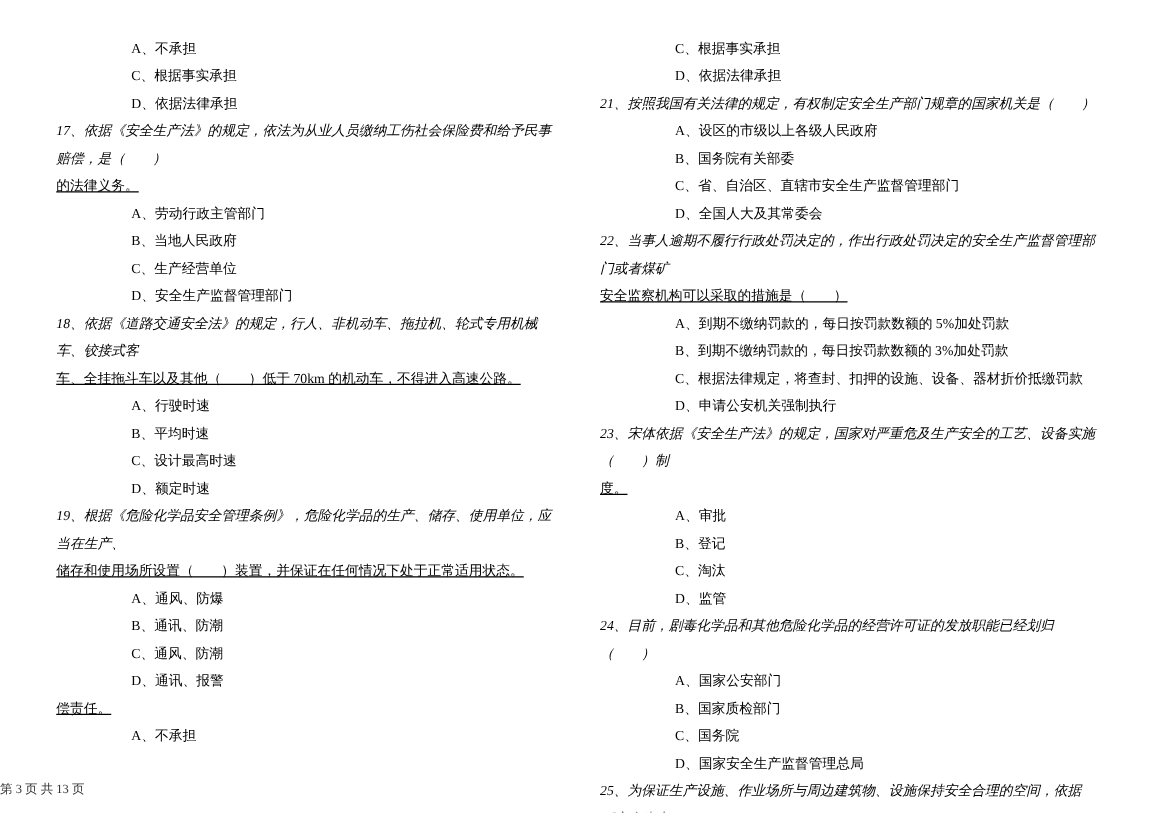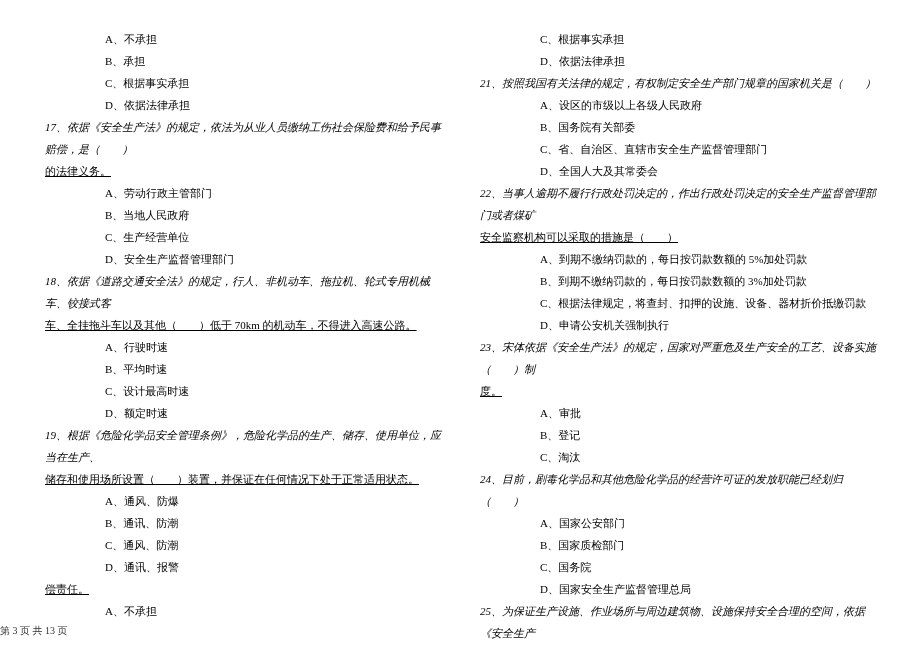--- a/index.html
+++ b/index.html
@@ -45,21 +45,20 @@
       font-size: 10px;
       color: #333;
     }
   </style>
 </head>
 <body>
 
 <div class="page-container">
   <div class="column">
     <div class="option">A、不承担</div>
-    <div class="option">B、承担</div>
     <div class="option">C、根据事实承担</div>
     <div class="option">D、依据法律承担</div>
 
     <div class="question">17、依据《安全生产法》的规定，依法为从业人员缴纳工伤社会保险费和给予民事赔偿，是（　　）</div>
     <div class="question-cont">的法律义务。</div>
     <div class="option">A、劳动行政主管部门</div>
     <div class="option">B、当地人民政府</div>
     <div class="option">C、生产经营单位</div>
     <div class="option">D、安全生产监督管理部门</div>
 
@@ -97,20 +96,21 @@
     <div class="option">A、到期不缴纳罚款的，每日按罚款数额的 5%加处罚款</div>
     <div class="option">B、到期不缴纳罚款的，每日按罚款数额的 3%加处罚款</div>
     <div class="option">C、根据法律规定，将查封、扣押的设施、设备、器材折价抵缴罚款</div>
     <div class="option">D、申请公安机关强制执行</div>
 
     <div class="question">23、宋体依据《安全生产法》的规定，国家对严重危及生产安全的工艺、设备实施（　　）制</div>
     <div class="question-cont">度。</div>
     <div class="option">A、审批</div>
     <div class="option">B、登记</div>
     <div class="option">C、淘汰</div>
+    <div class="option">D、监管</div>
 
     <div class="question">24、目前，剧毒化学品和其他危险化学品的经营许可证的发放职能已经划归（　　）</div>
     <div class="option">A、国家公安部门</div>
     <div class="option">B、国家质检部门</div>
     <div class="option">C、国务院</div>
     <div class="option">D、国家安全生产监督管理总局</div>
 
     <div class="question">25、为保证生产设施、作业场所与周边建筑物、设施保持安全合理的空间，依据《安全生产</div>
 
   </div>

